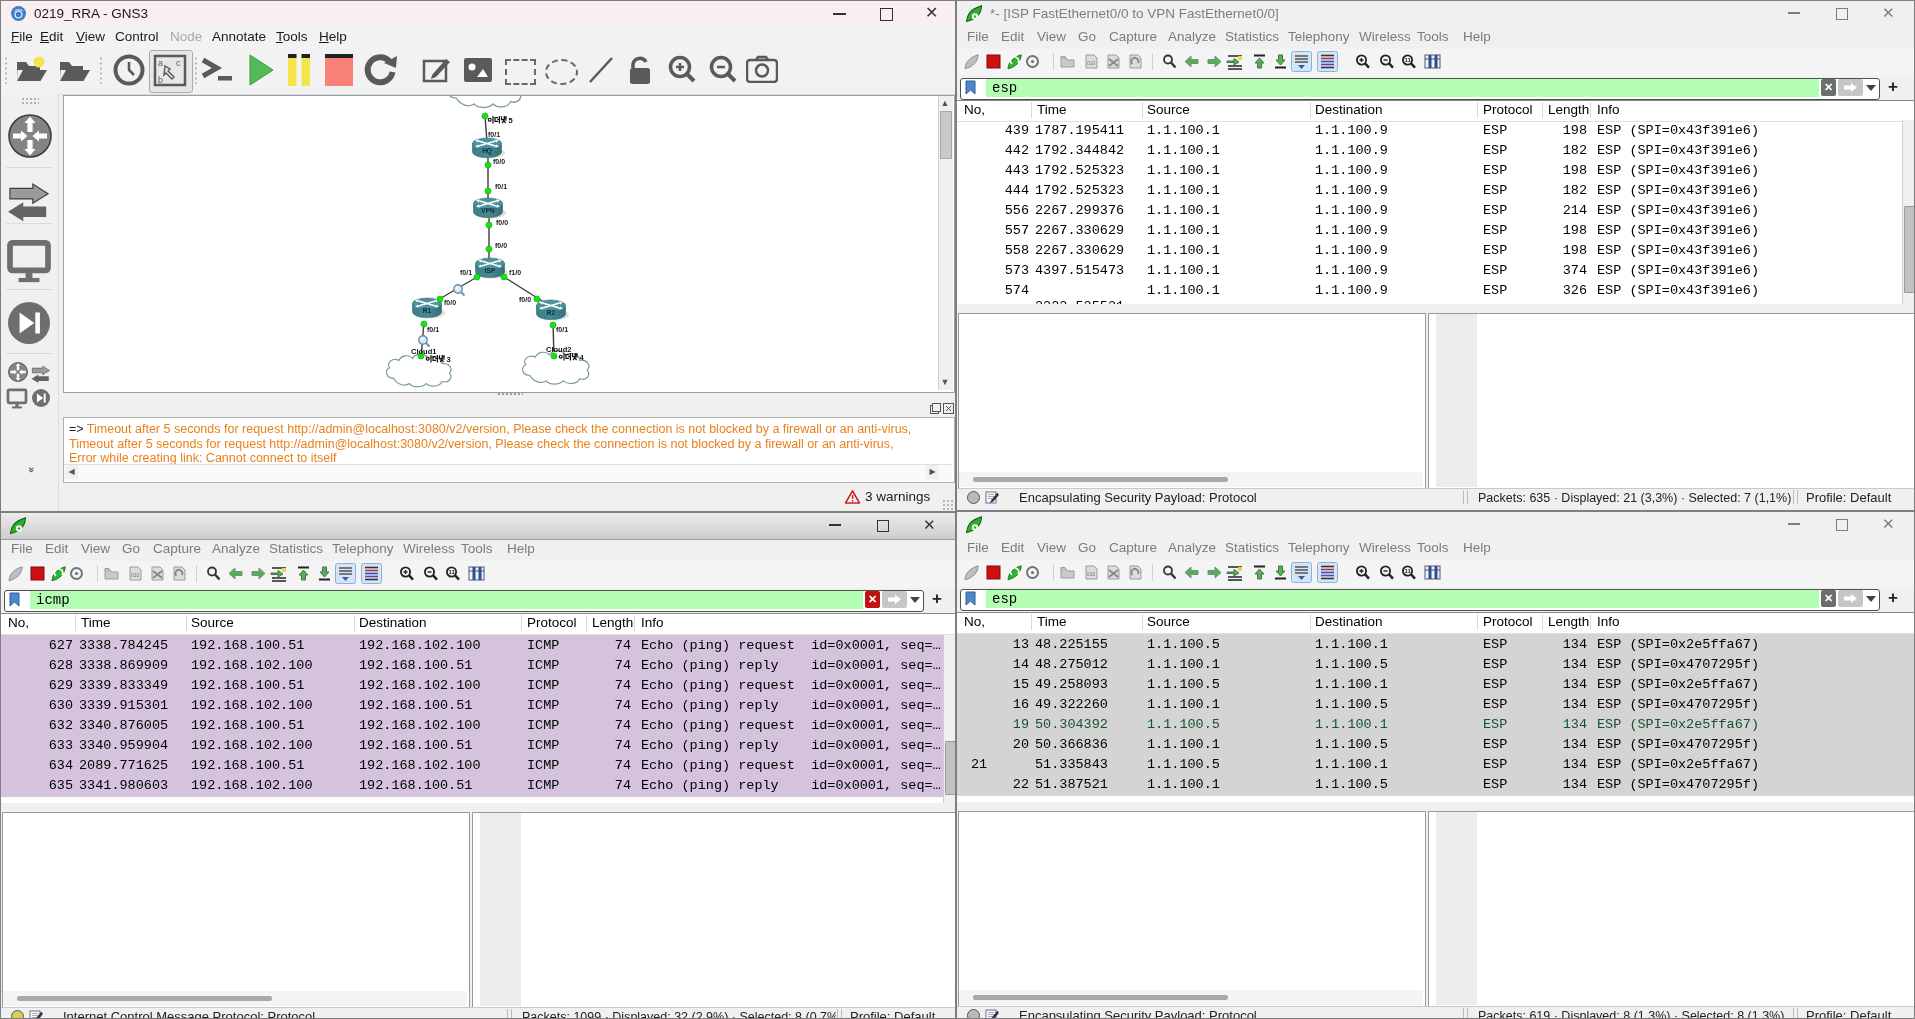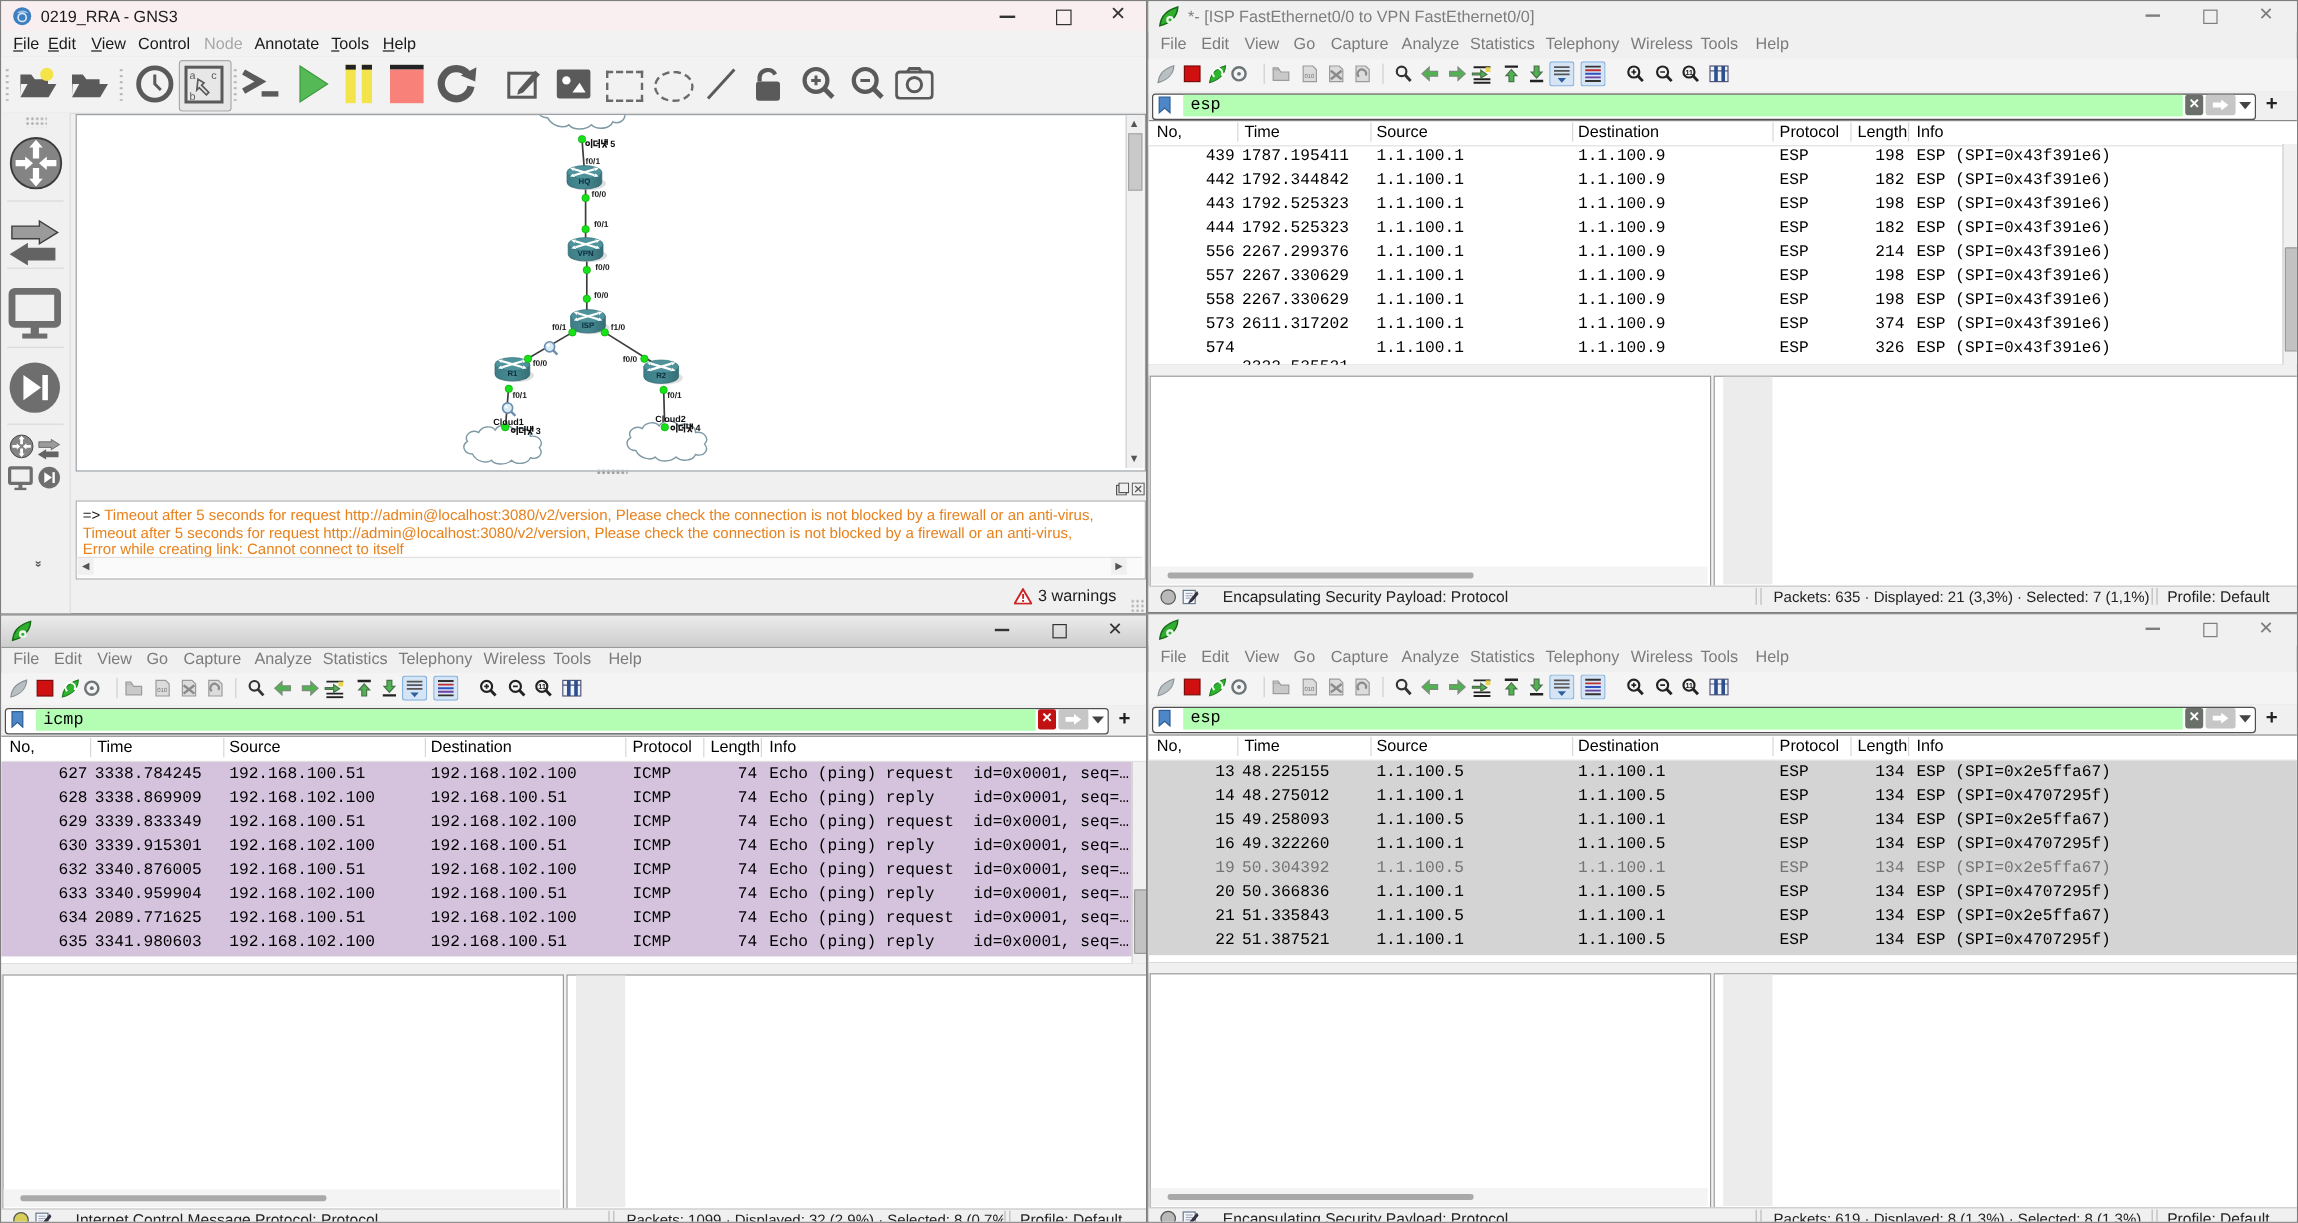--- a/index.html
+++ b/index.html
@@ -518,21 +518,21 @@
       <span style="position:absolute;left:14px;top:0;width:58px;text-align:right;">558</span>
       <span style="position:absolute;left:78px;top:0;">2267.330629</span>
       <span style="position:absolute;left:190px;top:0;">1.1.100.1</span>
       <span style="position:absolute;left:358px;top:0;">1.1.100.9</span>
       <span style="position:absolute;left:526px;top:0;">ESP</span>
       <span style="position:absolute;left:572px;top:0;width:58px;text-align:right;">198</span>
       <span style="position:absolute;left:640px;top:0;white-space:pre;">ESP (SPI=0x43f391e6)</span>
     </div>
     <div style="position:absolute;left:0px;top:260px;width:959px;height:20px;font:13.5px 'Liberation Mono',monospace;line-height:20px;color:#000;">
       <span style="position:absolute;left:14px;top:0;width:58px;text-align:right;">573</span>
-      <span style="position:absolute;left:78px;top:0;">2611.317202</span>
+      <span style="position:absolute;left:78px;top:0;">4397.515473</span>
       <span style="position:absolute;left:190px;top:0;">1.1.100.1</span>
       <span style="position:absolute;left:358px;top:0;">1.1.100.9</span>
       <span style="position:absolute;left:526px;top:0;">ESP</span>
       <span style="position:absolute;left:572px;top:0;width:58px;text-align:right;">374</span>
       <span style="position:absolute;left:640px;top:0;white-space:pre;">ESP (SPI=0x43f391e6)</span>
     </div>
     <div style="position:absolute;left:0px;top:280px;width:959px;height:20px;font:13.5px 'Liberation Mono',monospace;line-height:20px;color:#000;">
       <span style="position:absolute;left:14px;top:0;width:58px;text-align:right;">574</span>
       <span style="position:absolute;left:78px;top:16px;">2322.535521</span>
       <span style="position:absolute;left:190px;top:0;">1.1.100.1</span>
@@ -966,40 +966,40 @@
     </div>
     <div style="position:absolute;left:0px;top:183px;width:959px;height:20px;font:13.5px 'Liberation Mono',monospace;line-height:20px;color:#000;">
       <span style="position:absolute;left:14px;top:0;width:58px;text-align:right;">16</span>
       <span style="position:absolute;left:78px;top:0;">49.322260</span>
       <span style="position:absolute;left:190px;top:0;">1.1.100.1</span>
       <span style="position:absolute;left:358px;top:0;">1.1.100.5</span>
       <span style="position:absolute;left:526px;top:0;">ESP</span>
       <span style="position:absolute;left:572px;top:0;width:58px;text-align:right;">134</span>
       <span style="position:absolute;left:640px;top:0;white-space:pre;">ESP (SPI=0x4707295f)</span>
     </div>
-    <div style="position:absolute;left:0px;top:203px;width:959px;height:20px;font:13.5px 'Liberation Mono',monospace;line-height:20px;color:#737373;">
+    <div style="position:absolute;left:0px;top:203px;width:959px;height:20px;font:13.5px 'Liberation Mono',monospace;line-height:20px;color:#14532d;">
       <span style="position:absolute;left:14px;top:0;width:58px;text-align:right;">19</span>
       <span style="position:absolute;left:78px;top:0;">50.304392</span>
       <span style="position:absolute;left:190px;top:0;">1.1.100.5</span>
       <span style="position:absolute;left:358px;top:0;">1.1.100.1</span>
       <span style="position:absolute;left:526px;top:0;">ESP</span>
       <span style="position:absolute;left:572px;top:0;width:58px;text-align:right;">134</span>
       <span style="position:absolute;left:640px;top:0;white-space:pre;">ESP (SPI=0x2e5ffa67)</span>
     </div>
     <div style="position:absolute;left:0px;top:223px;width:959px;height:20px;font:13.5px 'Liberation Mono',monospace;line-height:20px;color:#000;">
       <span style="position:absolute;left:14px;top:0;width:58px;text-align:right;">20</span>
       <span style="position:absolute;left:78px;top:0;">50.366836</span>
       <span style="position:absolute;left:190px;top:0;">1.1.100.1</span>
       <span style="position:absolute;left:358px;top:0;">1.1.100.5</span>
       <span style="position:absolute;left:526px;top:0;">ESP</span>
       <span style="position:absolute;left:572px;top:0;width:58px;text-align:right;">134</span>
       <span style="position:absolute;left:640px;top:0;white-space:pre;">ESP (SPI=0x4707295f)</span>
     </div>
     <div style="position:absolute;left:0px;top:243px;width:959px;height:20px;font:13.5px 'Liberation Mono',monospace;line-height:20px;color:#000;">
-      <span style="position:absolute;left:14px;top:0;width:58px;text-align:right;">21</span>
+      <span style="position:absolute;left:14px;top:0;width:58px;text-align:left;">21</span>
       <span style="position:absolute;left:78px;top:0;">51.335843</span>
       <span style="position:absolute;left:190px;top:0;">1.1.100.5</span>
       <span style="position:absolute;left:358px;top:0;">1.1.100.1</span>
       <span style="position:absolute;left:526px;top:0;">ESP</span>
       <span style="position:absolute;left:572px;top:0;width:58px;text-align:right;">134</span>
       <span style="position:absolute;left:640px;top:0;white-space:pre;">ESP (SPI=0x2e5ffa67)</span>
     </div>
     <div style="position:absolute;left:0px;top:263px;width:959px;height:20px;font:13.5px 'Liberation Mono',monospace;line-height:20px;color:#000;">
       <span style="position:absolute;left:14px;top:0;width:58px;text-align:right;">22</span>
       <span style="position:absolute;left:78px;top:0;">51.387521</span>

